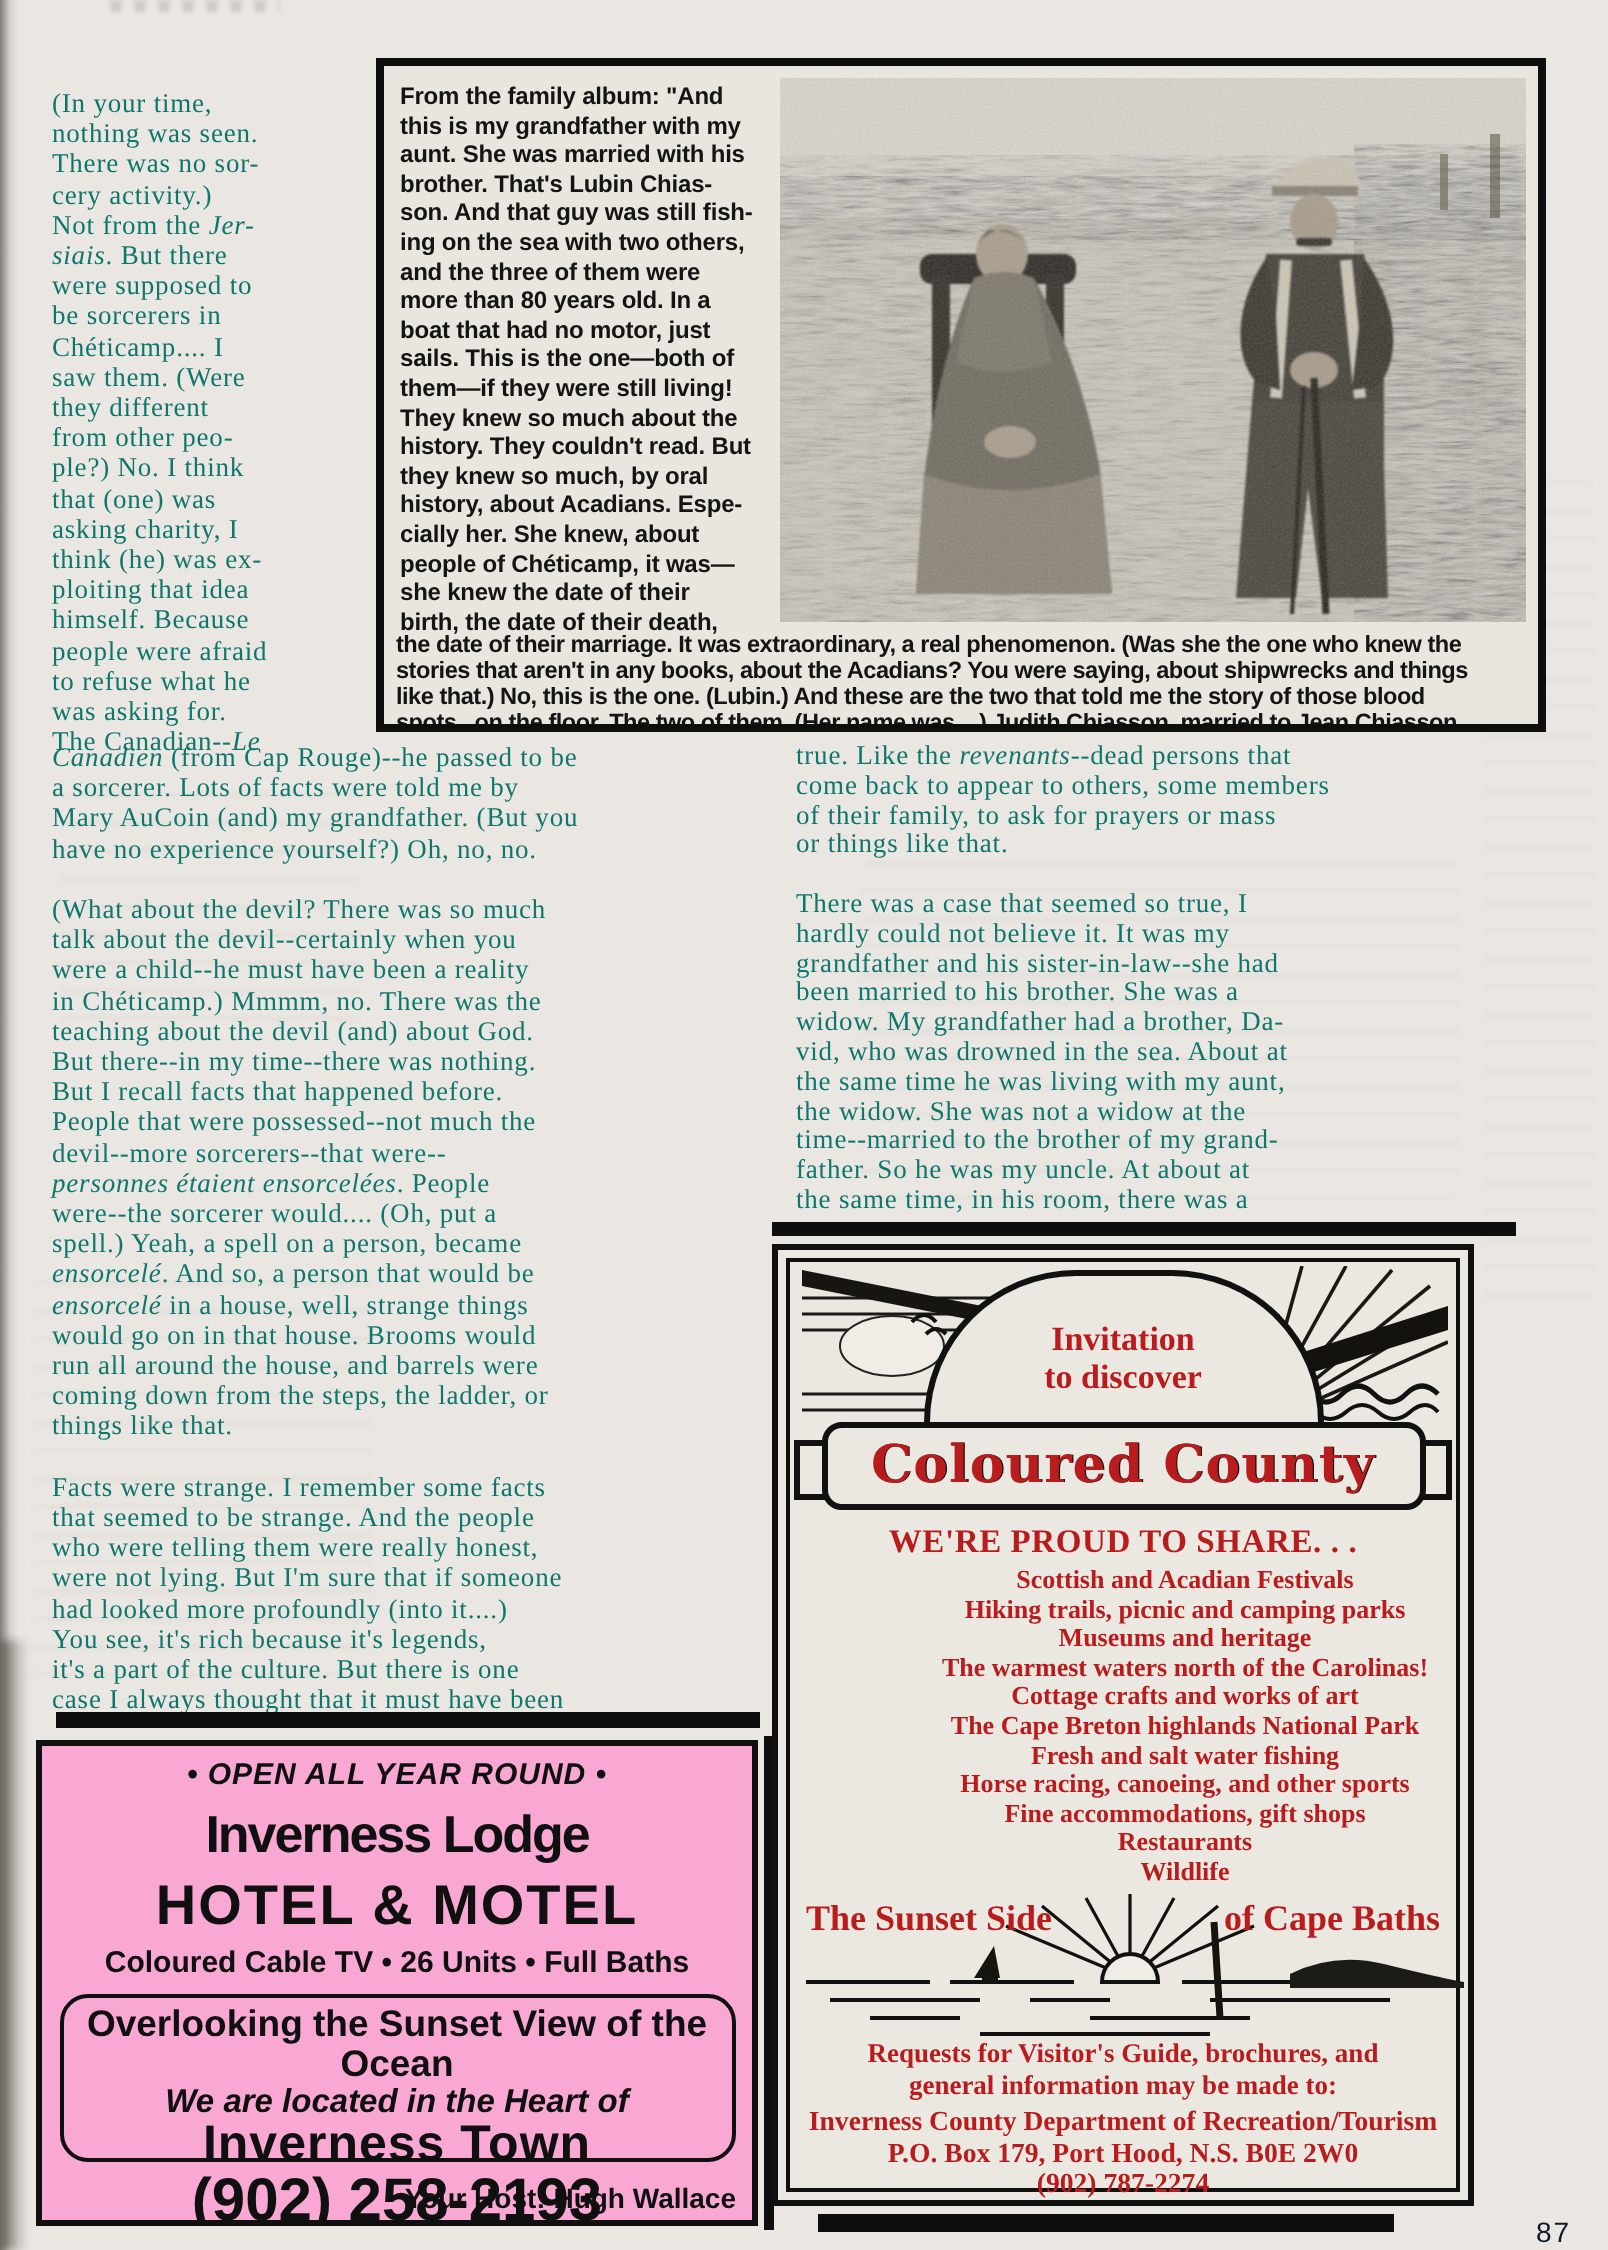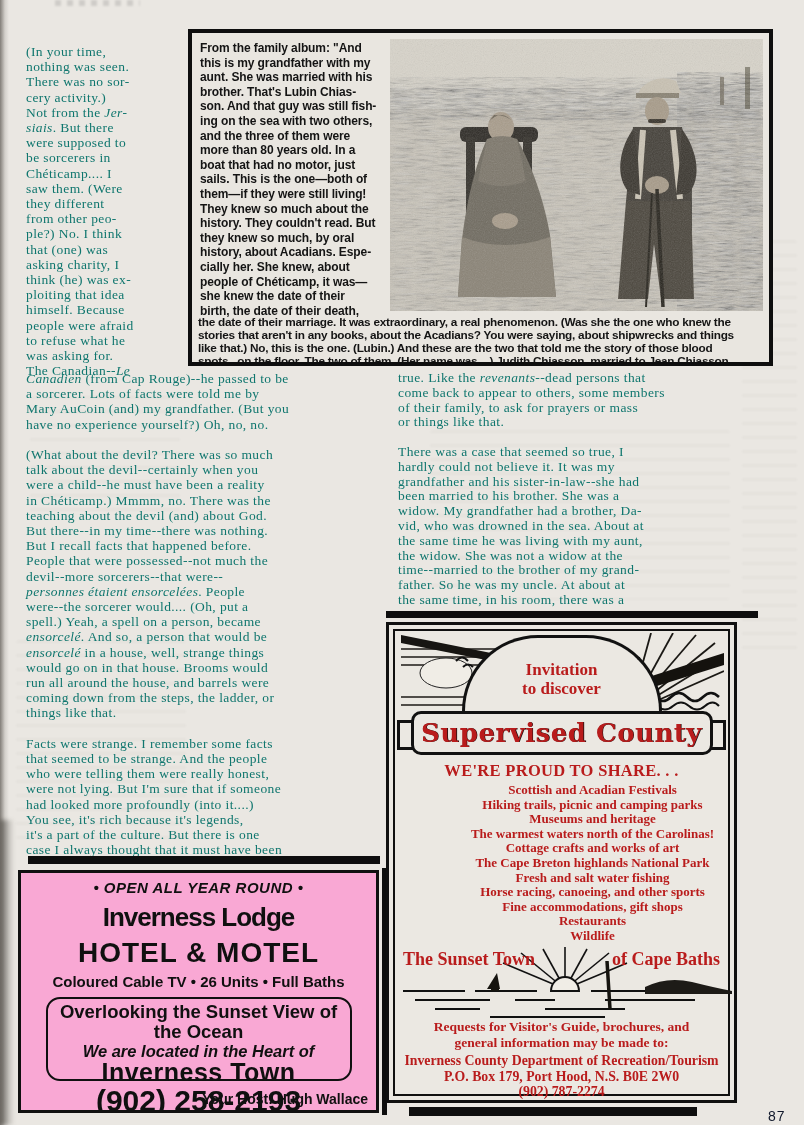--- a/index.html
+++ b/index.html
@@ -32,21 +32,21 @@
   .photo{left:198px;top:6px;width:373px;height:272px;}
   
   .bar{background:#0e0e0e;}
   
   .ad-lodge{left:18px;top:870px;width:361px;height:243px;box-sizing:border-box;
       border:3px solid #101010;background:#f9a8d4;overflow:hidden;text-align:center;color:#101010;}
   .lodge-open{margin-top:6px;font-size:15px;font-weight:bold;font-style:italic;letter-spacing:.5px;}
   .lodge-name{font-size:26px;font-weight:bold;line-height:42px;letter-spacing:-1px;}
   .lodge-sub{font-size:28px;font-weight:bold;line-height:30px;letter-spacing:1px;}
   .lodge-feat{margin-top:5px;font-size:15px;font-weight:bold;}
-  .lodge-box{margin:7px auto 0;width:306px;height:84px;border:2.5px solid #101010;border-radius:14px;
+  .lodge-box{margin:7px auto 0;width:338px;height:84px;border:2.5px solid #101010;border-radius:14px;
       padding-top:3px;box-sizing:border-box;}
   .lodge-h1{font-size:18.5px;font-weight:bold;line-height:20px;}
   .lodge-h2{font-size:18.5px;font-weight:bold;line-height:19px;}
   .lodge-h3{font-size:16.5px;font-weight:bold;font-style:italic;line-height:18px;}
   .lodge-town{font-size:25px;font-weight:bold;line-height:25px;letter-spacing:.5px;}
   .lodge-phone{margin-top:5px;font-size:30px;font-weight:bold;line-height:30px;}
   .lodge-host{position:absolute;right:8px;bottom:3px;font-size:14px;font-weight:bold;}
   
   .ad-county{left:386px;top:622px;width:351px;height:481px;box-sizing:border-box;
       border:3px solid #101010;background:#ebe8e2;overflow:hidden;color:#b91c1c;}
@@ -174,21 +174,21 @@
       <path d="M240,73 q8,-7 16,0 t16,0 t16,0 t16,0 t14,0" stroke="#111" stroke-width="2" fill="none"></path>
     </svg>
 
     <div class="abs arch">
       <div class="inv">Invitation</div>
       <div class="inv">to discover</div>
     </div>
     <div class="abs wing" style="left:8px;"></div>
     <div class="abs wing" style="right:8px;"></div>
     <div class="abs banner">
-      <span class="banner-title">Supervised County</span>
+      <span class="banner-title">Coloured County</span>
     </div>
 
     <div class="abs proud serif-b">WE'RE PROUD TO SHARE. . .</div>
     <div class="abs attr-list serif-b">Scottish and Acadian Festivals<br>Hiking trails, picnic and camping parks<br>Museums and heritage<br>The warmest waters north of the Carolinas!<br>Cottage crafts and works of art<br>The Cape Breton highlands National Park<br>Fresh and salt water fishing<br>Horse racing, canoeing, and other sports<br>Fine accommodations, gift shops<br>Restaurants<br>Wildlife</div>
 
     <div class="abs sunset-row">
       <svg class="abs" style="left:0;top:0;" width="339" height="72" viewBox="0 0 339 72">
         <g stroke="#111" stroke-width="1.6" fill="none">
           <line x1="170" y1="42" x2="126" y2="6"></line>
             <line x1="170" y1="42" x2="148" y2="2"></line>
@@ -209,21 +209,21 @@
           <line x1="210" y1="53" x2="300" y2="53"></line>
           <line x1="40" y1="62" x2="85" y2="62"></line>
             <line x1="150" y1="62" x2="230" y2="62"></line>
           <line x1="95" y1="70" x2="210" y2="70"></line>
         </g>
         <path d="M92,42 l10,-16 l3,16 z" fill="#16140f"></path>
         <line x1="96" y1="42" x2="104" y2="42" stroke="#16140f" stroke-width="4"></line>
         <line x1="212" y1="14" x2="215" y2="62" stroke="#16140f" stroke-width="3.5"></line>
         <path d="M250,40 q22,-11 47,-5 q24,6 40,9 l0,3 l-87,0 z" fill="#1d1b17"></path>
       </svg>
-      <span class="abs sunset-left serif-b">The Sunset Town</span>
+      <span class="abs sunset-left serif-b">The Sunset Side</span>
       <span class="abs sunset-right serif-b">of Cape Baths</span>
     </div>
 
     <div class="abs requests serif-b">Requests for Visitor's Guide, brochures, and<br>general information may be made to:</div>
     <div class="abs contact serif-b">Inverness County Department of Recreation/Tourism<br>P.O. Box 179, Port Hood, N.S. B0E 2W0<br>(902) 787-2274</div>
   </div>
 
   <div class="abs ad-lodge">
     <div class="lodge-open">• OPEN ALL YEAR ROUND •</div>
     <div class="lodge-name">Inverness Lodge</div>

